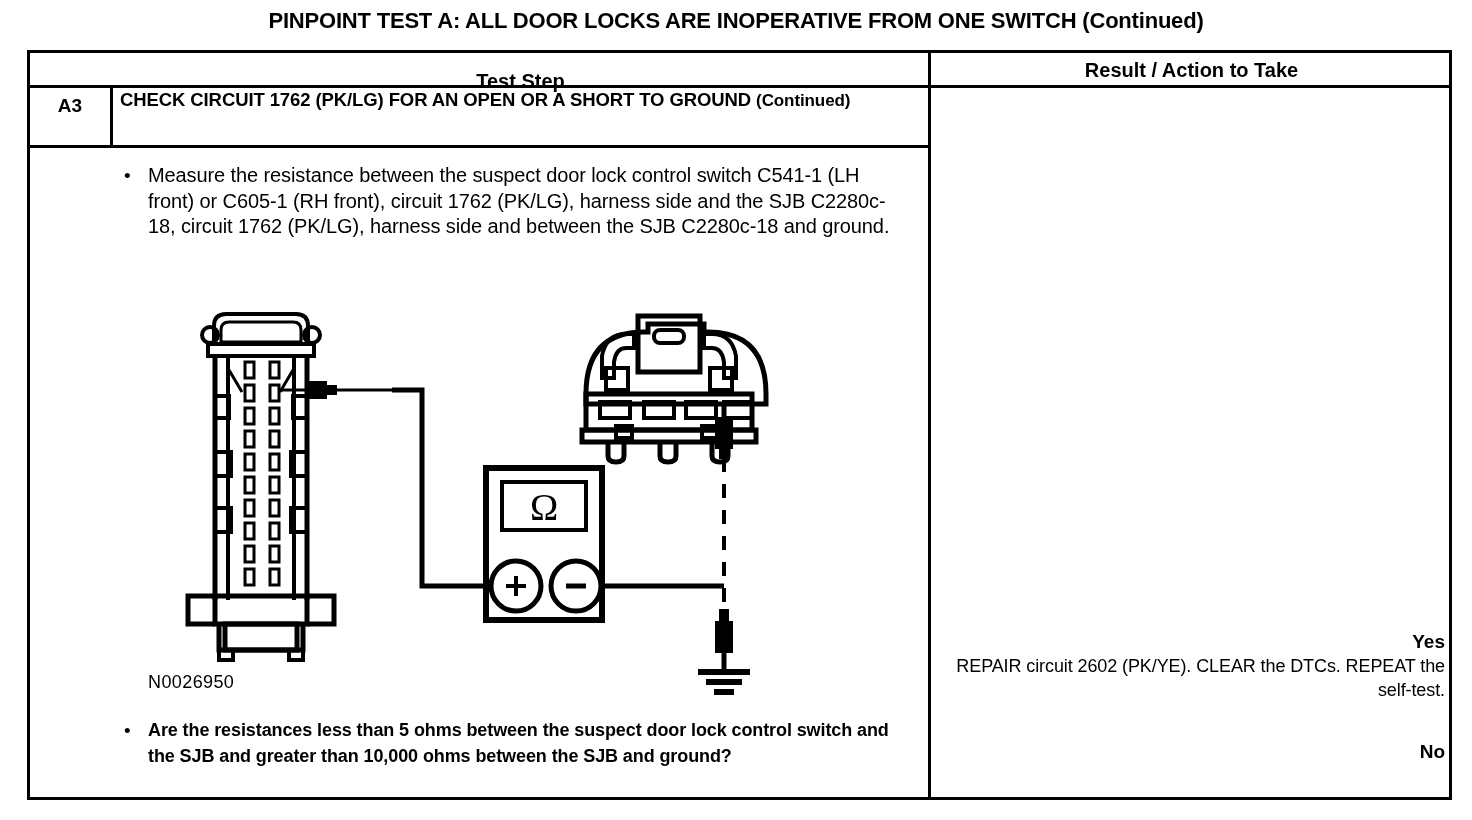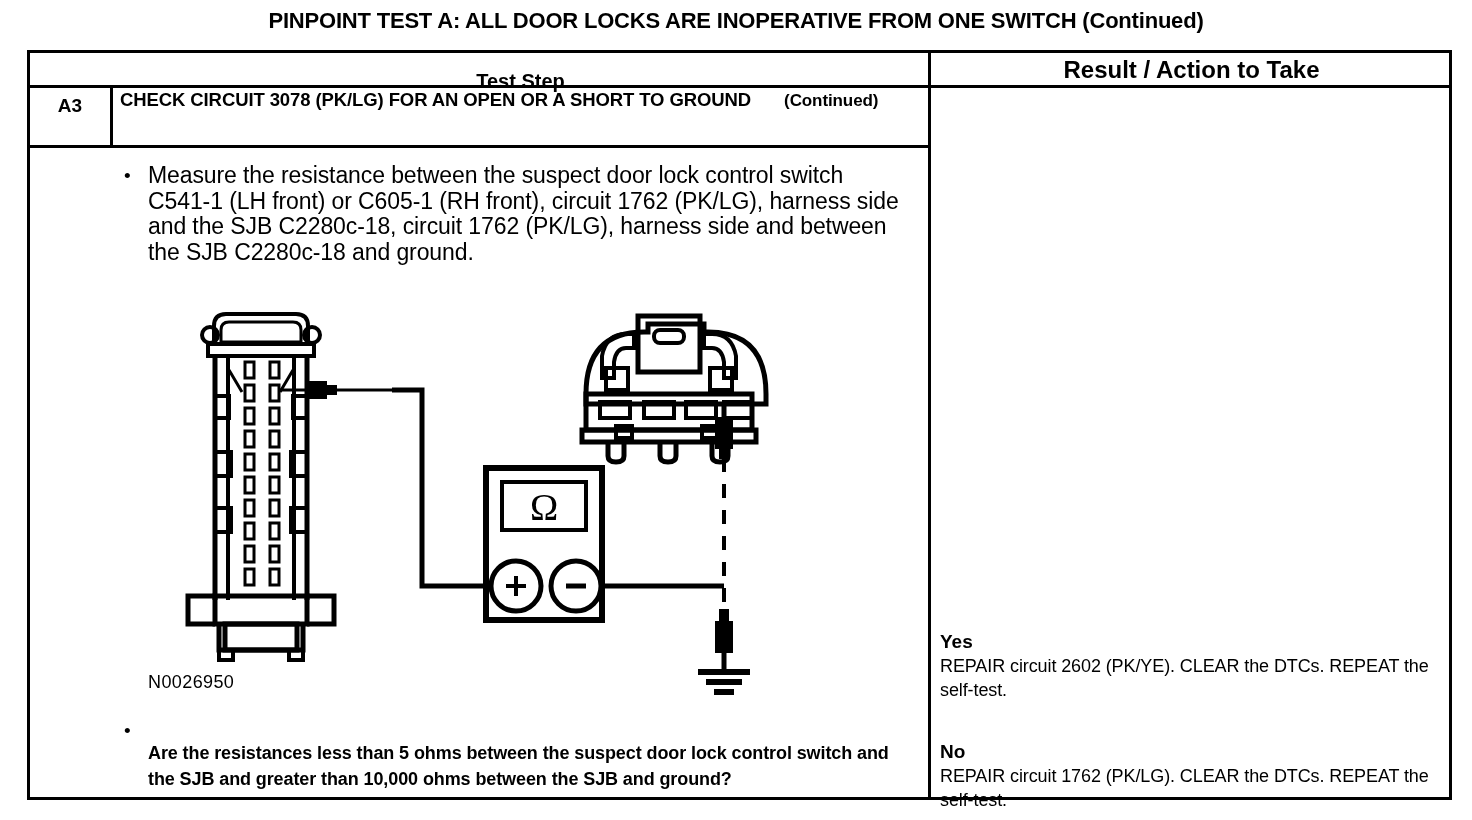--- a/index.html
+++ b/index.html
@@ -34,56 +34,56 @@
 
   
   .h-test-step{
     position:absolute;left:113px;top:55px;width:815px;height:30px;
     display:flex;align-items:center;justify-content:center;
     font-size:20px;font-weight:bold;margin-top:11px;
   }
   .h-result{
     position:absolute;left:931px;top:55px;width:521px;height:30px;
     display:flex;align-items:center;justify-content:center;
-    font-size:24px;font-weight:bold;
+    font-size:20px;font-weight:bold;
   }
 
   
   .step-id{
     position:absolute;left:30px;top:90px;width:80px;height:32px;
     display:flex;align-items:center;justify-content:center;
     font-size:19px;font-weight:bold;text-align:right;
   }
   .step-head{
     position:absolute;left:120px;top:88px;width:800px;
     font-size:18.5px;font-weight:bold;line-height:24px;
     letter-spacing:-0.1px;
   }
-  .step-head .cont{font-size:17px;margin-left:28px;}
+  .step-head .cont{font-size:17px;}
 
   
   .bullet-row{position:absolute;display:flex;}
   .bullet-dot{
     width:30px;flex:0 0 30px;font-size:19px;line-height:25px;
     text-align:left;padding-left:6px;box-sizing:border-box;
   }
-  .bullet-text{font-size:23px;line-height:25.5px;letter-spacing:-0.1px;}
+  .bullet-text{font-size:20px;line-height:25.5px;letter-spacing:-0.1px;}
 
   #measure-block{left:118px;top:163px;width:790px;}
   #question-block{left:118px;top:718px;width:790px;}
-  #question-block .bullet-text{font-weight:bold;font-size:18px;line-height:25.5px;margin-top:23px;}
+  #question-block .bullet-text{font-weight:bold;font-size:18px;line-height:25.5px;}
 
   
   .fig-id{
     position:absolute;left:148px;top:672px;
     font-size:18px;letter-spacing:0.4px;
   }
 
   
-  .res-block{position:absolute;left:940px;width:505px;}
+  .res-block{position:absolute;left:940px;width:505px;text-align:right;}
   #res-yes{top:630px;}
   #res-no{top:716px;margin-top:24px;}
   .res-label{font-size:19px;font-weight:bold;line-height:24px;}
   .res-text{font-size:18px;line-height:24px;letter-spacing:-0.1px;}
 
   
   #diagram{position:absolute;left:120px;top:300px;width:800px;height:400px;}
   #diagram svg{display:block;}
 </style>
 </head>
@@ -96,21 +96,21 @@
   <div class="tbl"></div>
   <div class="rule-head"></div>
   <div class="rule-a3"></div>
   <div class="col-div"></div>
   <div class="id-div"></div>
 
   <div class="h-test-step">Test Step</div>
   <div class="h-result">Result / Action to Take</div>
 
   <div class="step-id">A3</div>
-  <div class="step-head"><span>CHECK CIRCUIT 3078 (PK/LG) FOR AN OPEN OR A SHORT TO GROUND </span><span class="cont">(Continued)</span></div>
+  <div class="step-head"><span>CHECK CIRCUIT 1762 (PK/LG) FOR AN OPEN OR A SHORT TO GROUND </span><span class="cont">(Continued)</span></div>
 
   <div class="bullet-row" id="measure-block">
     <div class="bullet-dot">•</div>
     <div class="bullet-text">Measure the resistance between the suspect door lock control switch C541-1 (LH front) or C605-1 (RH front), circuit 1762 (PK/LG), harness side and the SJB  C2280c-18, circuit 1762 (PK/LG), harness side and between the SJB C2280c-18 and ground.</div>
   </div>
 
   <div id="diagram">
     <svg width="800" height="400" viewBox="0 0 800 400" xmlns="http://www.w3.org/2000/svg">
       <g fill="none" stroke="#000" stroke-width="4" stroke-linecap="butt">
 
@@ -254,16 +254,15 @@
     <div class="bullet-text">Are the resistances less than 5 ohms between the suspect door lock control switch and the SJB and greater than 10,000 ohms between the SJB and ground?</div>
   </div>
 
   <div class="res-block" id="res-yes">
     <div class="res-label">Yes</div>
     <div class="res-text">REPAIR circuit 2602 (PK/YE). CLEAR the DTCs. REPEAT the self-test.</div>
   </div>
 
   <div class="res-block" id="res-no">
     <div class="res-label">No</div>
-    <div class="res-text">REPAIR circuit 1762 (PK/LG). CLEAR the DTCs. REPEAT the self-test.</div>
   </div>
 
 </div>
 
 </body></html>

